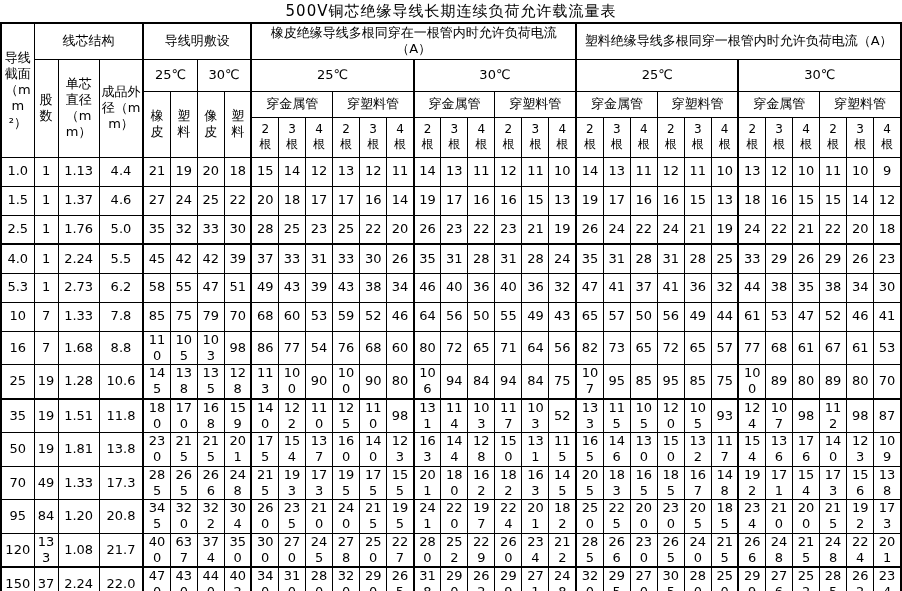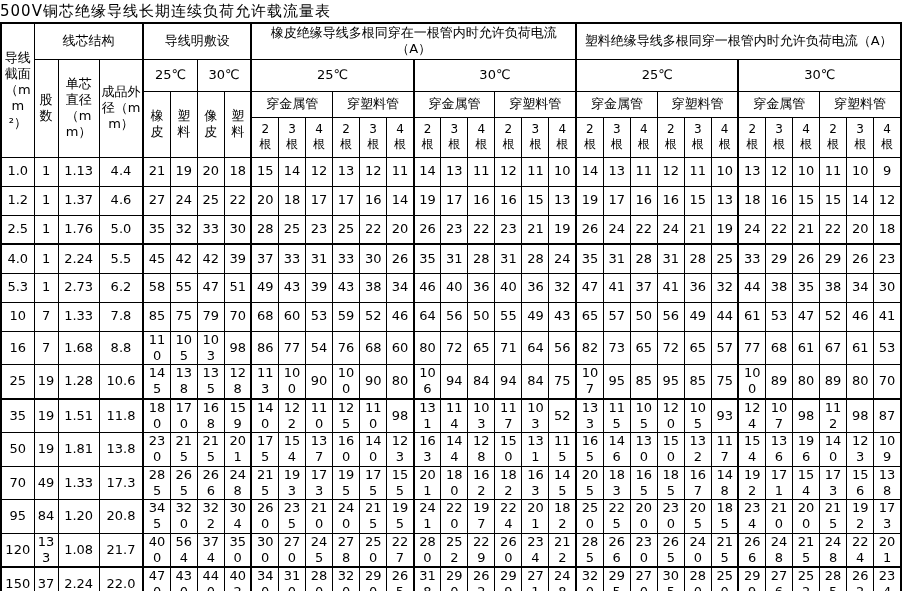--- a/index.html
+++ b/index.html
@@ -1,17 +1,17 @@
 <!DOCTYPE html>
 <html><head>
 <meta charset="utf-8">
 <style>
   html,body{margin:0;padding:0;background:#fff;}
   body{width:902px;height:591px;font-family:"DejaVu Sans",sans-serif;color:#000;overflow:hidden;}
-  .title{height:22px;line-height:22px;font-size:15px;letter-spacing:1px;}
+  .title{height:22px;line-height:22px;text-align:center;font-size:15px;letter-spacing:1px;}
   table{border-collapse:collapse;table-layout:fixed;width:902px;border:2px solid #000;}
   th,td{border:1px solid #000;text-align:center;vertical-align:middle;padding:0 1px;
         font-weight:normal;font-size:13px;line-height:1.25;overflow:hidden;word-break:break-all;}
   thead th{font-size:13px;}
   thead tr:nth-child(1){height:36px;}
   thead tr:nth-child(2){height:32px;}
   thead tr:nth-child(3){height:26px;}
   thead tr:nth-child(4){height:40px;}
   tbody tr{height:29px;}
   .cnt{white-space:pre-line;font-size:12px;}
@@ -171,21 +171,21 @@
         <td>11</td>
         <td>10</td>
         <td class="vb">13</td>
         <td>12</td>
         <td>10</td>
         <td>11</td>
         <td>10</td>
         <td>9</td>
       </tr>
       <tr>
-        <td>1.2</td>
+        <td>1.5</td>
         <td>1</td>
         <td>1.37</td>
         <td>4.6</td>
         <td class="vb">27</td>
         <td>24</td>
         <td>25</td>
         <td>22</td>
         <td class="vb">20</td>
         <td>18</td>
         <td>17</td>
@@ -471,21 +471,21 @@
         <td>131</td>
         <td>115</td>
         <td class="vb">165</td>
         <td>146</td>
         <td>130</td>
         <td>150</td>
         <td>132</td>
         <td>117</td>
         <td class="vb">154</td>
         <td>136</td>
-        <td>196</td>
+        <td>176</td>
         <td>140</td>
         <td>123</td>
         <td>109</td>
       </tr>
       <tr>
         <td>70</td>
         <td>49</td>
         <td>1.33</td>
         <td>17.3</td>
         <td class="vb">285</td>
@@ -550,21 +550,21 @@
         <td>215</td>
         <td>192</td>
         <td>173</td>
       </tr>
       <tr class="hb">
         <td>120</td>
         <td>133</td>
         <td>1.08</td>
         <td>21.7</td>
         <td class="vb">400</td>
-        <td>564</td>
+        <td>637</td>
         <td>374</td>
         <td>350</td>
         <td class="vb">300</td>
         <td>270</td>
         <td>245</td>
         <td>278</td>
         <td>250</td>
         <td>227</td>
         <td class="vb">280</td>
         <td>252</td>

